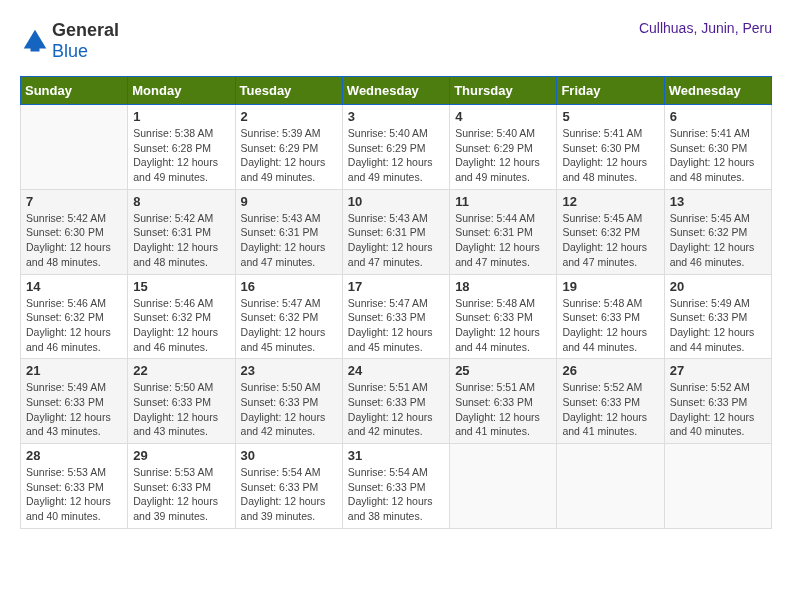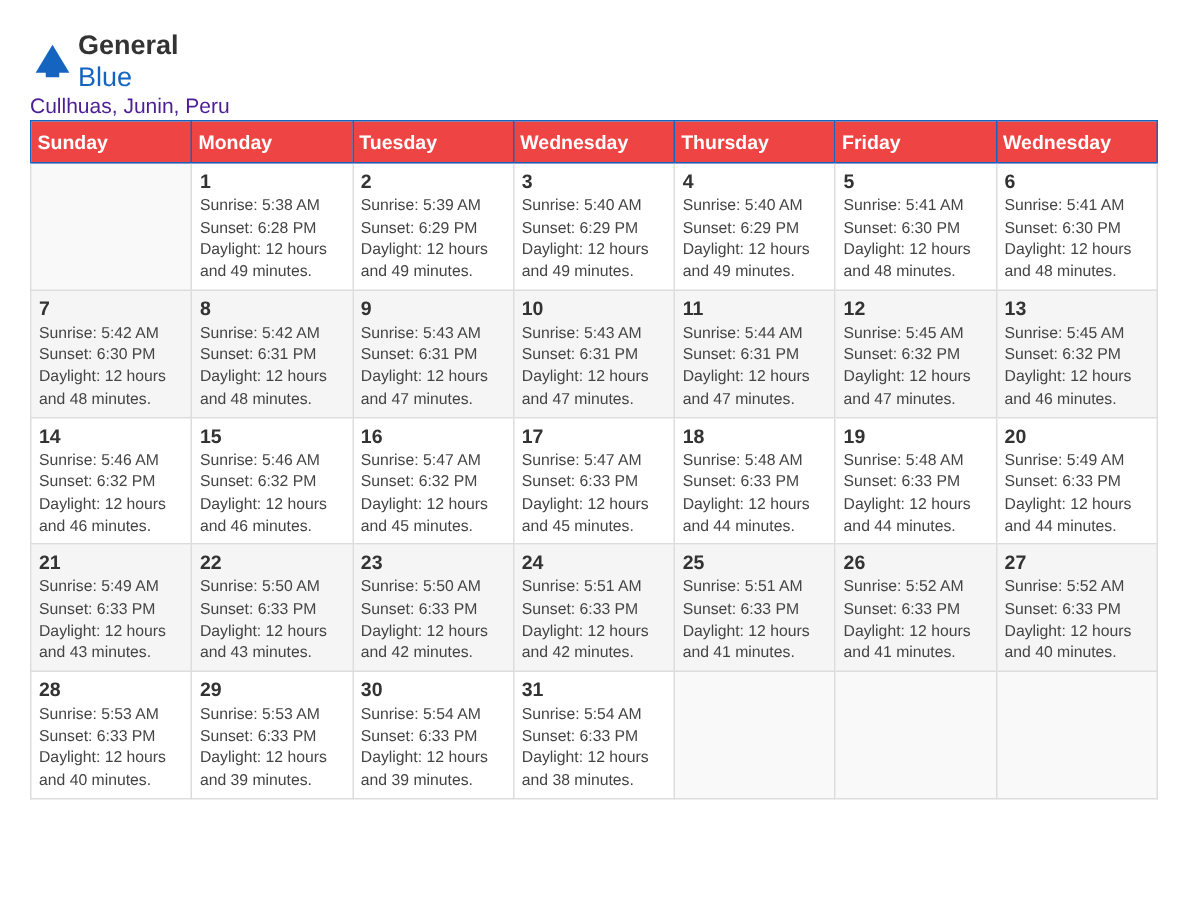--- a/index.html
+++ b/index.html
@@ -7,22 +7,21 @@
       font-family: Arial, sans-serif;
       background: #fff;
       width: 792px;
       min-height: 612px;
       padding: 20px;
     }
     .header {
       display: flex;
       justify-content: space-between;
       align-items: flex-start;
-      margin-bottom: 2px;
-      flex-direction: column;
+      margin-bottom: 14px;
     }
     .logo-icon {
       width: 30px;
       height: 30px;
       margin-right: 2px;
     }
     .title-area {
       text-align: right;
     }
     .month-title {
@@ -33,21 +32,21 @@
     .location {
       font-size: 14px;
       color: #4c1d95;
     }
     .calendar {
       width: 100%;
       border-collapse: collapse;
       border: 1px solid #ccc;
     }
     .calendar th {
-      background-color: #ef4444;
+      background-color: #4d7c0f;
       color: #fff;
       font-size: 13px;
       font-weight: bold;
       padding: 6px 4px;
       text-align: left;
       border: 1px solid #1565c0;
     }
     .calendar td {
       vertical-align: top;
       border: 1px solid #ddd;

